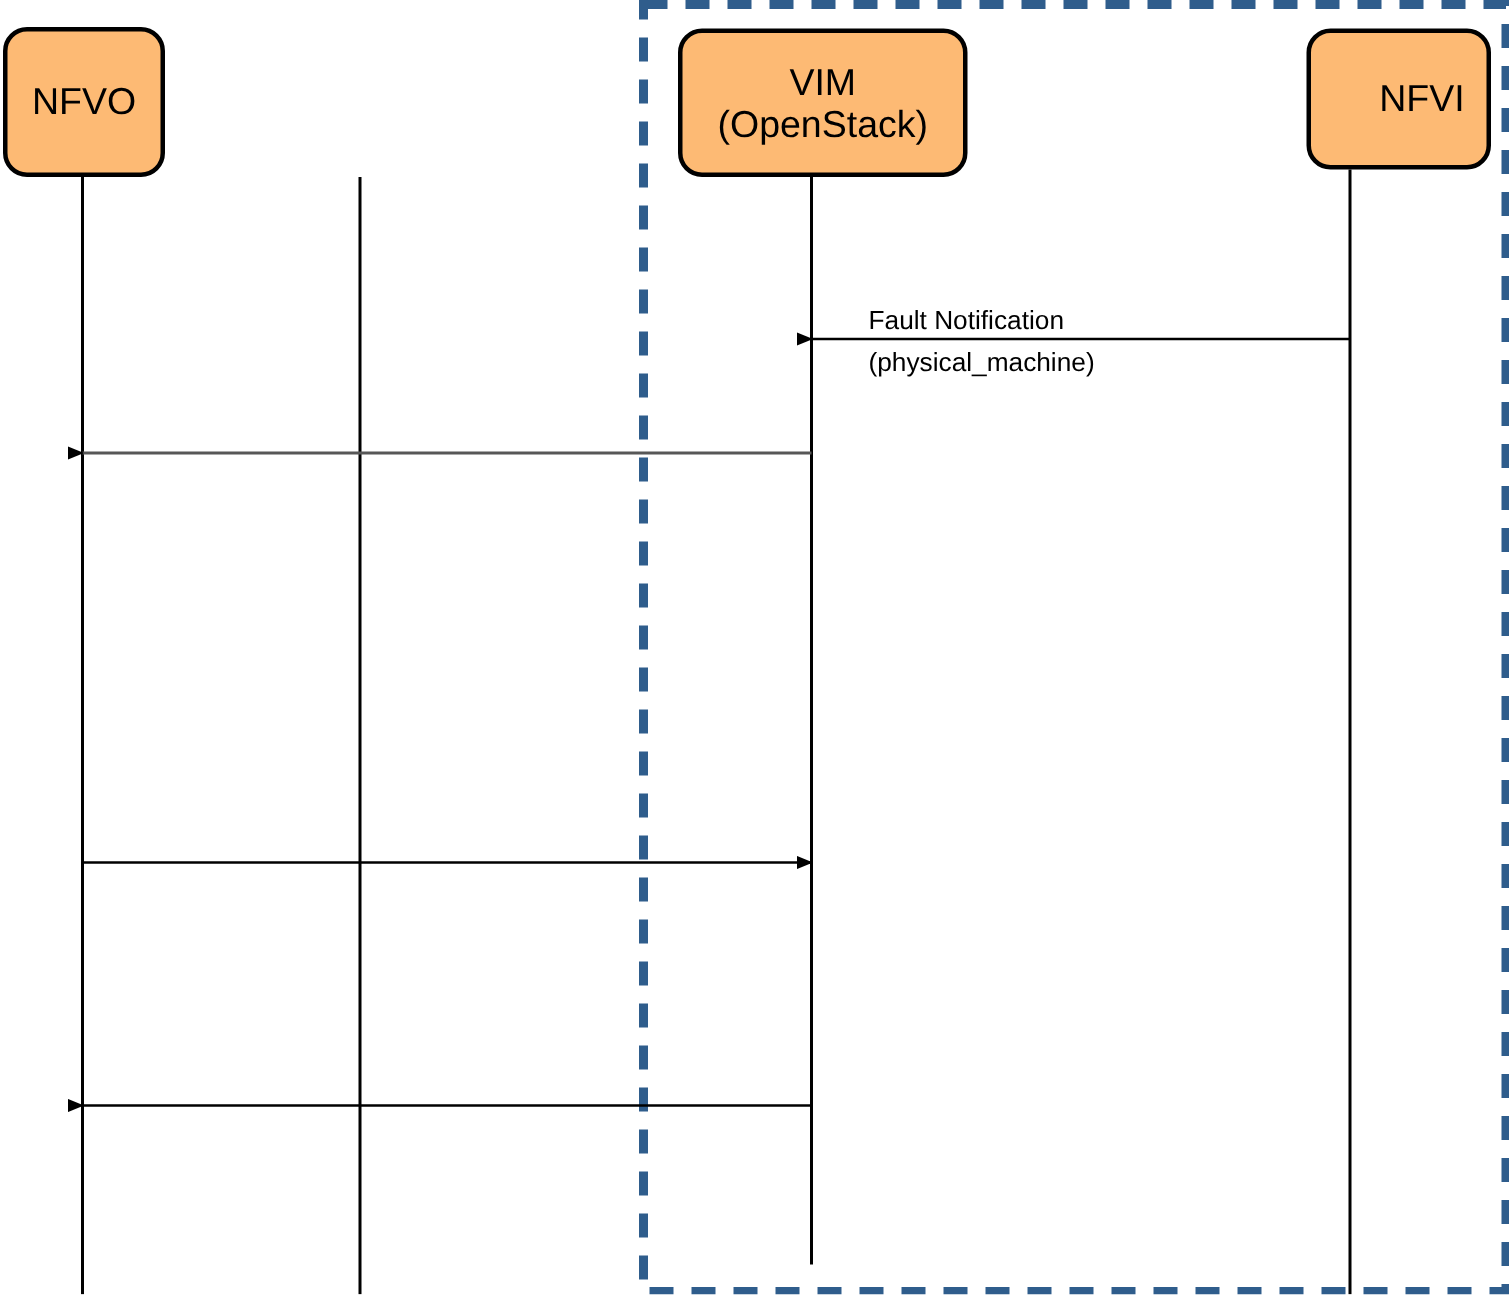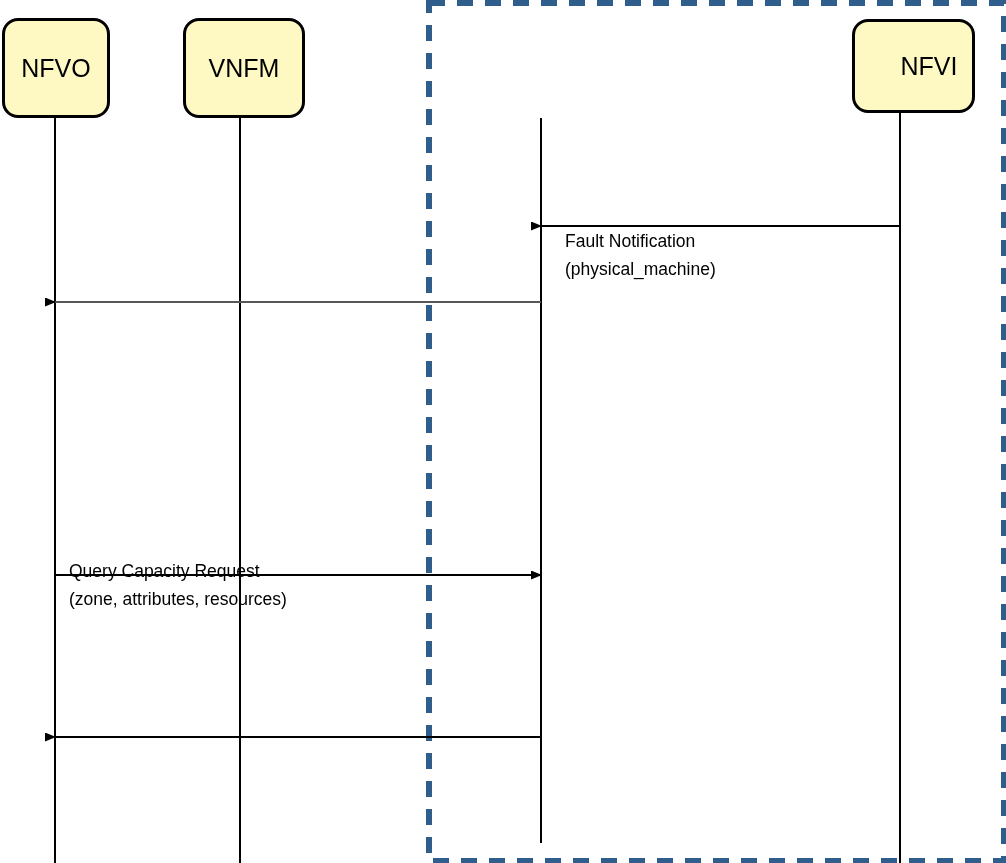--- a/index.html
+++ b/index.html
@@ -23,21 +23,21 @@
     left: 0;
     top: 0;
     width: 1006px;
     height: 863px;
   }
   .actor-box {
     position: absolute;
     box-sizing: border-box;
     border: 3px solid #000000;
     border-radius: 16px;
-    background: #fef9c3;
+    background: #fdba74;
     display: flex;
     align-items: center;
     justify-content: center;
     text-align: center;
     line-height: 1.12;
     color: #000000;
     font-size: 25px;
     font-family: "Liberation Sans", sans-serif;
     z-index: 3;
   }
@@ -87,25 +87,24 @@
         <line x1="900" y1="226" x2="541" y2="226" stroke="#000000" stroke-width="1.8" marker-end="url(#arrow-left-black)"></line>
         <line x1="541" y1="302" x2="55" y2="302" stroke="#575757" stroke-width="2" marker-end="url(#arrow-left-black)"></line>
         <line x1="55" y1="575" x2="541" y2="575" stroke="#000000" stroke-width="1.8" marker-end="url(#arrow-right-black)"></line>
         <line x1="541" y1="737" x2="55" y2="737" stroke="#000000" stroke-width="1.8" marker-end="url(#arrow-left-black)"></line>
       </g>
   </svg>
 
   <div id="actor-nfvo" class="actor-box" style="left: 2px; top: 18px; width: 108px; height: 100px;">
     <span class="actor-label">NFVO</span>
   </div>
-  <div id="actor-vnfm" class="actor-box" style="left: 183px; top: 18px; width: 122px; height: 100px;">
-    <span class="actor-label">VNFM</span>
+  <div id="actor-vim" class="actor-box" style="left: 452px; top: 19px; width: 193px; height: 99px;">
+    <span class="actor-label">VIM
+(OpenStack)</span>
   </div>
-  <div id="actor-nfvi" class="actor-box" style="left: 852px; top: 19px; width: 123px; height: 94px; padding-left: 31px;">
+  <div id="actor-nfvi" class="actor-box" style="left: 871px; top: 19px; width: 123px; height: 94px; padding-left: 31px;">
     <span class="actor-label">NFVI</span>
   </div>
 
-  <div id="label-fault-notification" class="msg-label" style="left: 565px; top: 199px; margin-top: 28px;">Fault Notification
+  <div id="label-fault-notification" class="msg-label" style="left: 579px; top: 199px;">Fault Notification
 (physical_machine)</div>
-  <div id="label-query-capacity-request" class="msg-label" style="left: 69px; top: 557px;">Query Capacity Request
-(zone, attributes, resources)</div>
 
 </div>
 
 </body></html>

